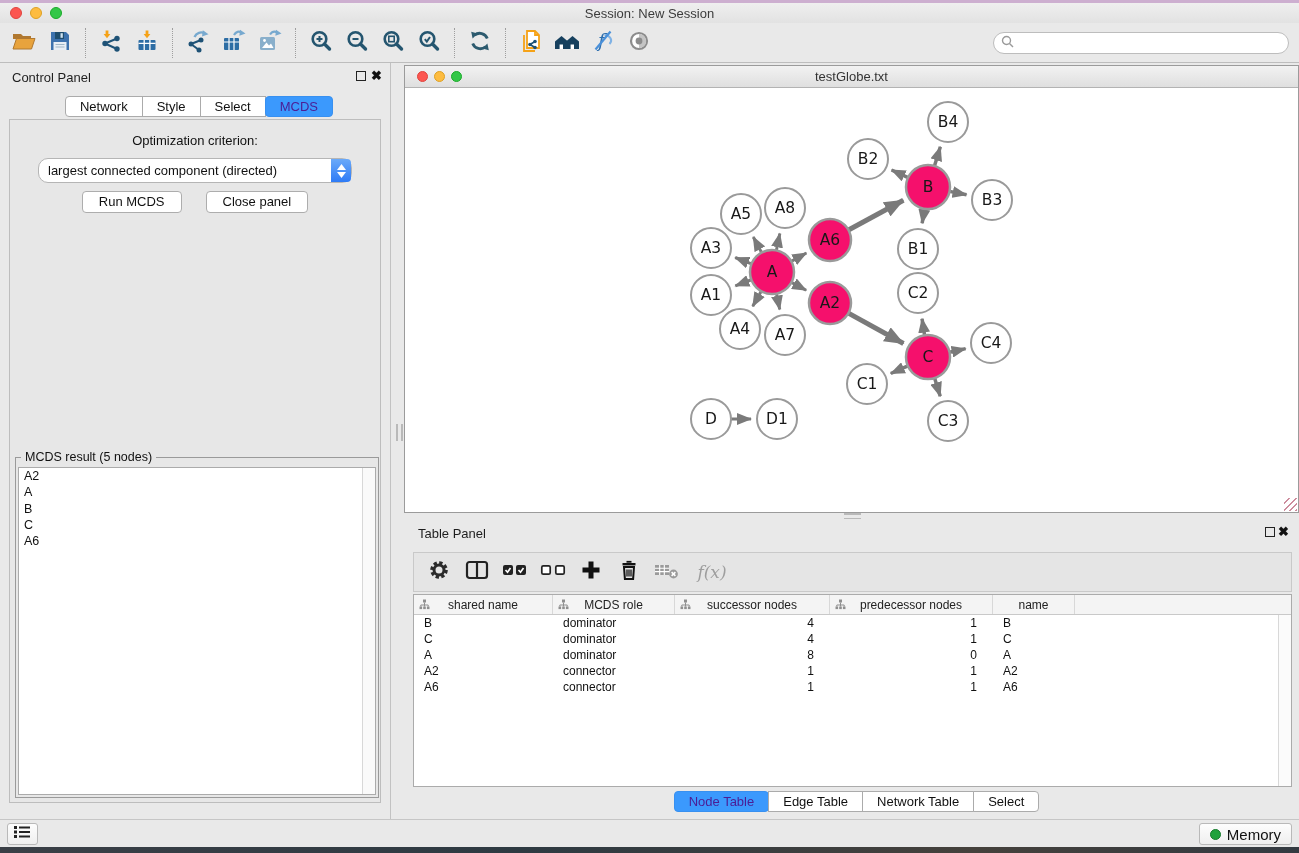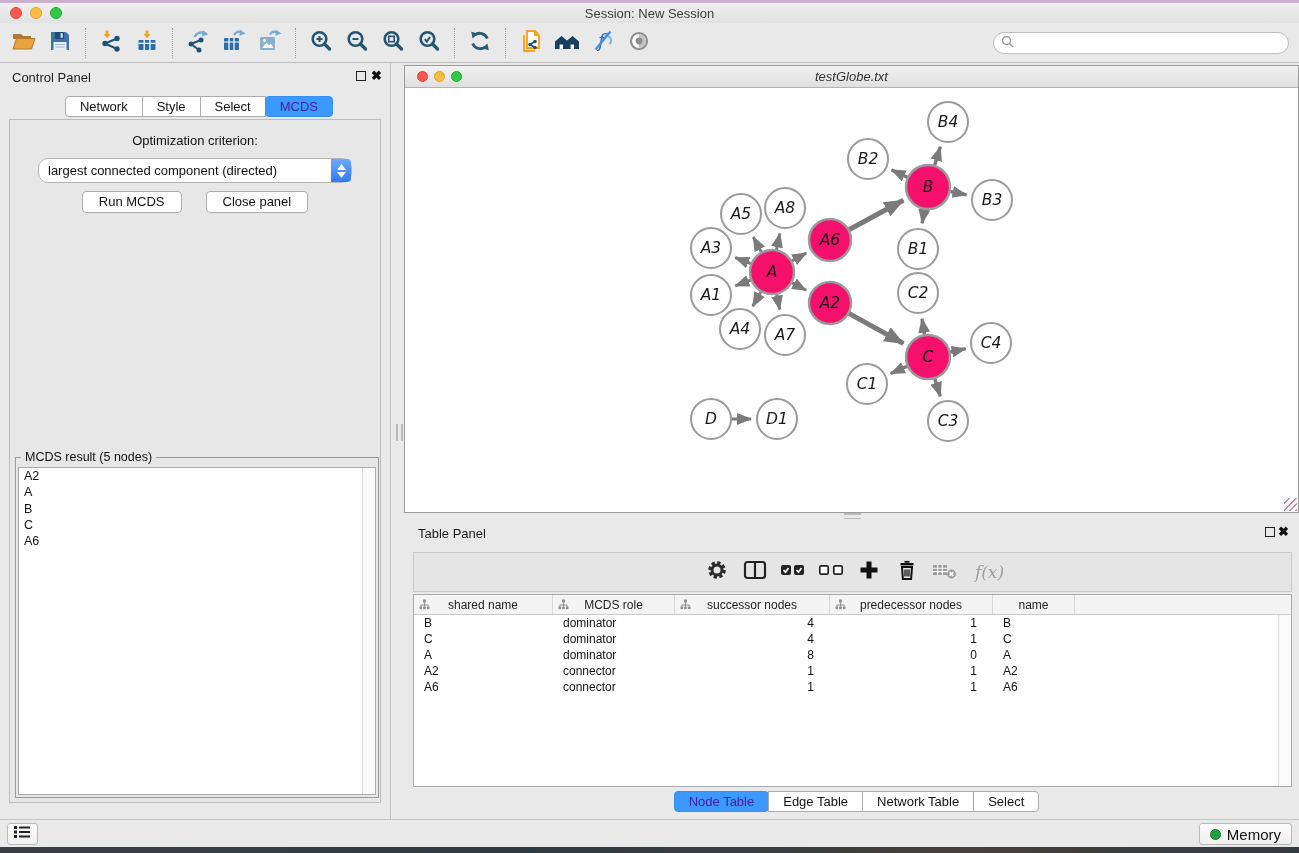--- a/index.html
+++ b/index.html
@@ -59,38 +59,38 @@
     border:1px solid #9A9A9A; }
   .legend { position:absolute; top:-8px; left:5px; background:#E7E7E7; padding:0 4px;
     font-size:12.5px; color:#111; }
   .listbox { position:absolute; left:2px; right:2px; top:9px; bottom:2px; background:#fff;
     border:1px solid #ABABAB; }
   .listscroll { position:absolute; right:0; top:0; bottom:0; width:13px; background:#FAFAFA;
     border-left:1px solid #D8D8D8; }
   .listbox .item { font-size:12.5px; color:#111; line-height:16.3px; padding-left:5px; }
   
   .net-window { position:absolute; left:404px; top:2px; width:895px; height:448px;
-    border:1px solid #9B9B9B; background:#fff;font-style:italic; }
+    border:1px solid #9B9B9B; background:#fff; }
   .net-titlebar { height:22px; background:linear-gradient(#F2F2F2,#DFDFDF);
     border-bottom:1px solid #B3B3B3; position:relative; display:flex; align-items:center; justify-content:center; }
   .net-lights { position:absolute; left:12px; top:5px; display:flex; gap:6px; }
   .net-lights .light { width:11px; height:11px; }
   .net-title { font-size:13px; color:#333; }
   .net-canvas { position:relative; width:893px; height:424px; background:#fff; }
   .resize-hatch { position:absolute; right:1px; bottom:1px; width:13px; height:13px;
     background:repeating-linear-gradient(315deg, rgba(196,120,140,.85) 0 1.5px, transparent 1.5px 4.5px); }
   .v-handle { position:absolute; left:396px; top:361px; width:7px; height:17px;
     border-left:2px solid #B9B9B9; border-right:2px solid #B9B9B9; }
   .h-handle { position:absolute; left:844px; top:450px; width:17px; height:7px;
     border-top:2px solid #B9B9B9; border-bottom:2px solid #B9B9B9; }
   
   .table-panel { position:absolute; left:406px; top:456px; right:0; bottom:0; background:#E9E9E9; }
   .tp-float { right:24px; } .tp-close { right:10px; }
   .tp-toolbar { position:absolute; left:7px; right:7px; top:33px; height:40px;
-    background:#E5E5E5; border:1px solid #C9C9C9; display:flex; align-items:center; padding-left:16px;justify-content:center; }
+    background:#E5E5E5; border:1px solid #C9C9C9; display:flex; align-items:center; padding-left:10px; }
   .tpbtn { width:30px; height:30px; display:flex; align-items:center; justify-content:center; margin-right:8px; }
   .fx { font-family:"DejaVu Serif", serif; font-style:italic; font-size:17px; color:#9E9E9E; }
   .dtable { position:absolute; left:7px; right:7px; top:75px; height:193px;
     background:#fff; border:1px solid #ABABAB; overflow:hidden; }
   .thead { display:flex; height:20px; background:#F4F4F4; border-bottom:1px solid #C9C9C9; }
   .th { position:relative; display:flex; align-items:center; justify-content:center;
     font-size:12px; color:#222; border-right:1px solid #D8D8D8; flex:none; }
   .th .hicon { position:absolute; left:5px; top:4px; }
   .th.filler { flex:1; border-right:none; }
   .trow { display:flex; height:16px; }

